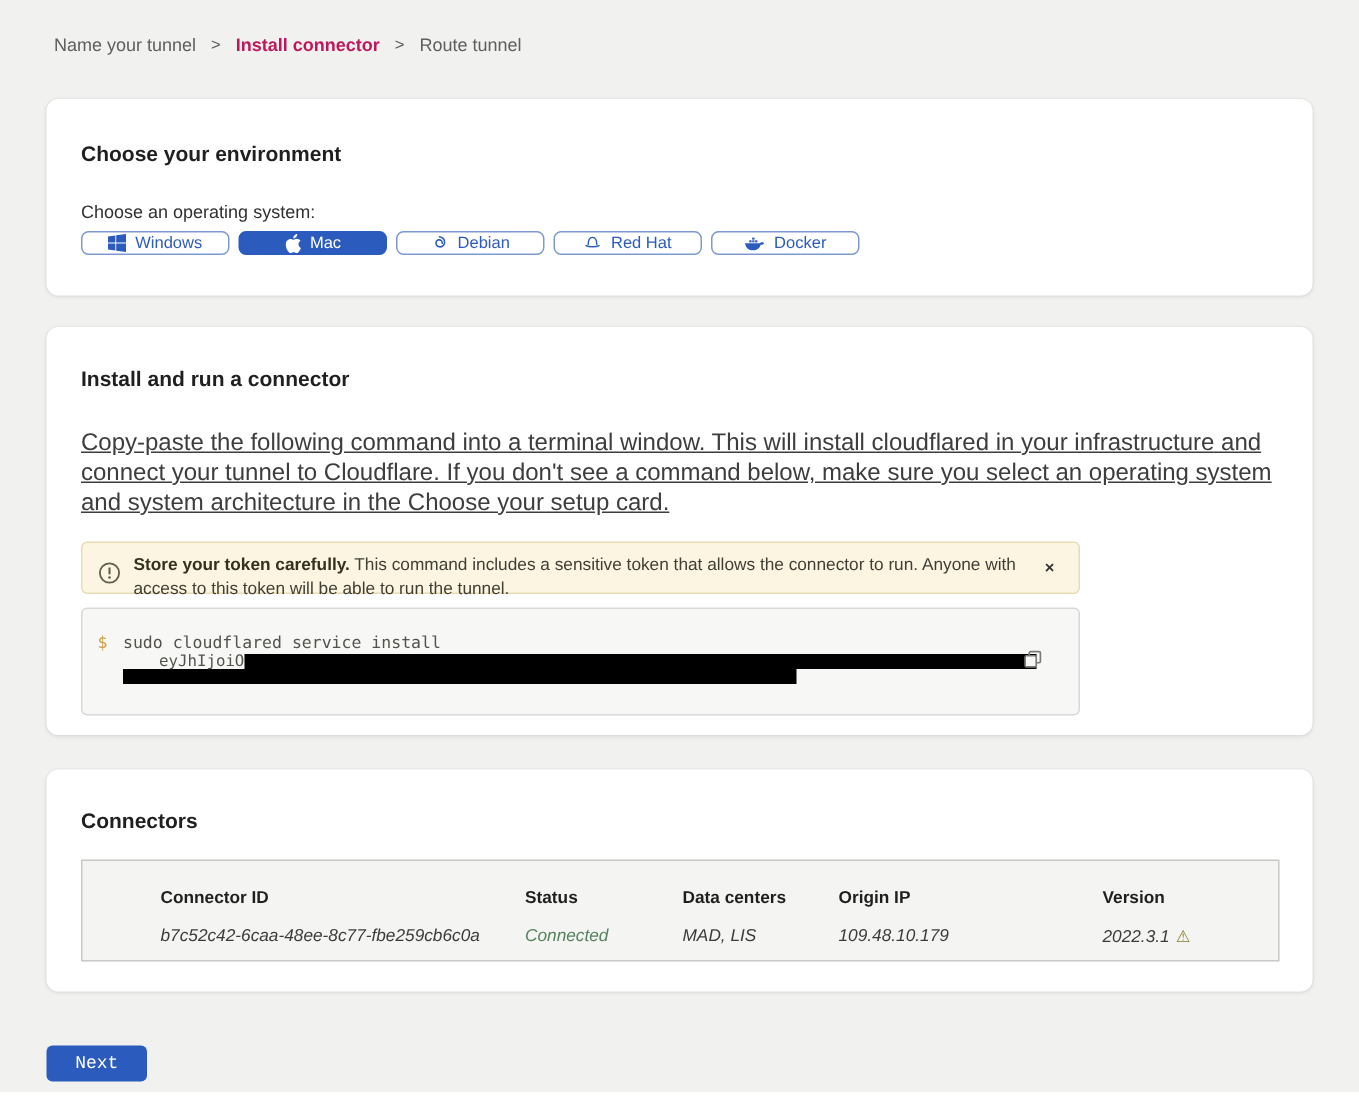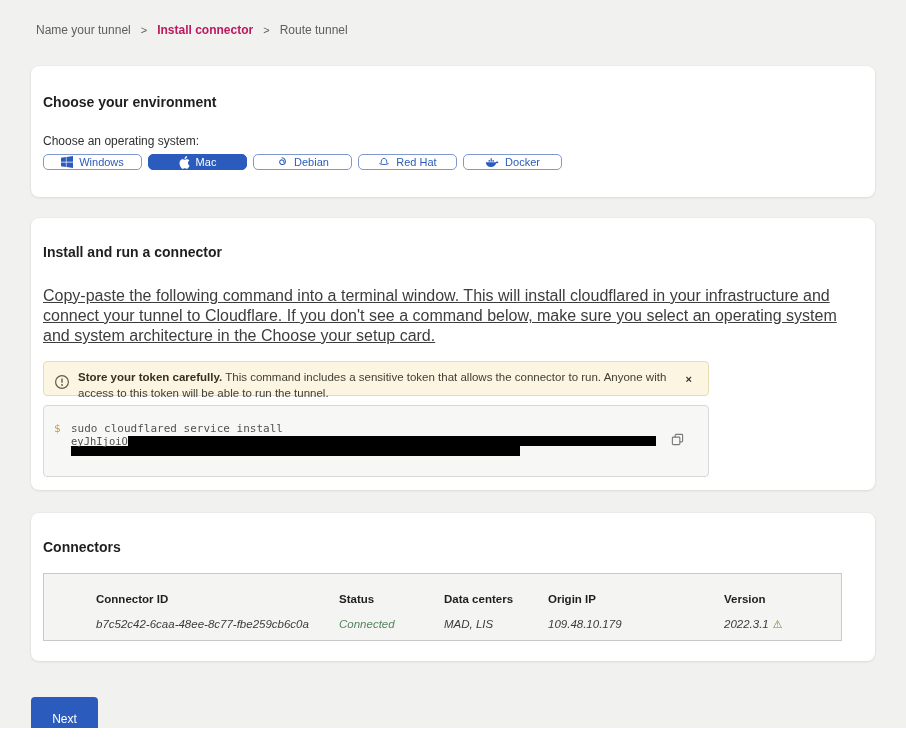--- a/index.html
+++ b/index.html
@@ -25,21 +25,21 @@
   }
   .breadcrumb .crumb { cursor:default; }
   .breadcrumb .crumb.active { color:#be185d; font-weight:bold; }
   .breadcrumb .sep { color:#5E5E5E; font-size:11px; }
 
   
   .card {
     background:#FFFFFF;
     border-radius:8px;
     box-shadow:0 1px 3px rgba(0,0,0,0.08), 0 0 0 1px rgba(0,0,0,0.02);
-    padding:0 12px;
+    padding:0 23px;
     overflow:hidden;
   }
   .card-title { font-size:14px; font-weight:bold; color:#1F1F1F; line-height:15px; }
 
   #card-environment { margin-top:30px; height:131px; padding-top:29px; }
   .os-label { margin-top:25px; font-size:12px; color:#303030; line-height:12px; }
   .os-row { margin-top:7px; display:flex; gap:6px; }
   .os-btn {
     width:99px; height:16px;
     display:flex; align-items:center; justify-content:center; gap:6px;
@@ -104,21 +104,21 @@
     padding-top:8px;
     font-family:"DejaVu Sans Mono", monospace;
     font-size:11px;
     color:#54524C;
   }
   .code-line1 { padding-left:27px; line-height:13px; }
   .code-group { display:flex; margin-top:8px; }
   .code-prompt { width:27px; padding-left:10px; color:#D09C3F; line-height:13px; }
   .code-body { flex:1; }
   .code-line2 { line-height:13px; }
-  .token-line { display:flex; align-items:flex-end; height:10px; margin-top:1px; }
+  .token-line { display:flex; align-items:flex-end; height:10px; margin-top:1px;margin-left:24px; }
   .token-prefix { font-size:10.5px; line-height:10px; }
   .redact { background:#000; height:10px; display:inline-block; }
   .redact-1 { width:528px; }
   .redact-2 { width:449px; height:10px; display:block; }
   .copy-btn {
     position:absolute; right:24px; top:27px;
     background:none; border:none; cursor:pointer; padding:0;
   }
 
   #card-connectors { margin-top:23px; height:148px; padding-top:27px; }
@@ -138,26 +138,26 @@
   .status-connected { color:#55835F; }
   .version-warn {
     font-family:"DejaVu Sans", sans-serif;
     color:#8B7E2A;
     font-size:11px;
     margin-left:4px;
   }
 
   .next-btn {
     margin:36px 0 0 31px;
-    width:67px; height:44px;
+    width:67px; height:24px;
     background:#2B5BBD;
     color:#FFFFFF;
     border:none; border-radius:4px;
     font-size:12px;
-    font-family:Liberation Sans, sans-serif;
+    font-family:Liberation Mono, monospace;
     cursor:pointer;
   }
 
   .bottom-strip {
     position:absolute; left:0; bottom:0;
     width:100%; height:12px;
     background:#FFFFFF;
   }
 </style>
 </head>

